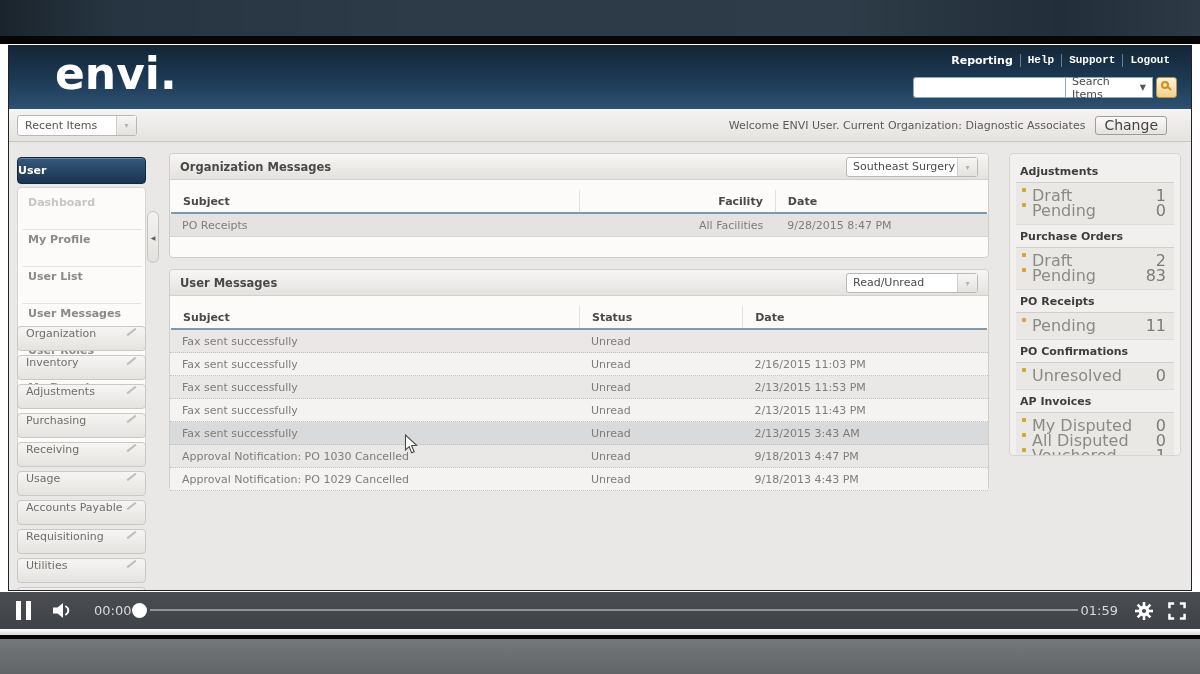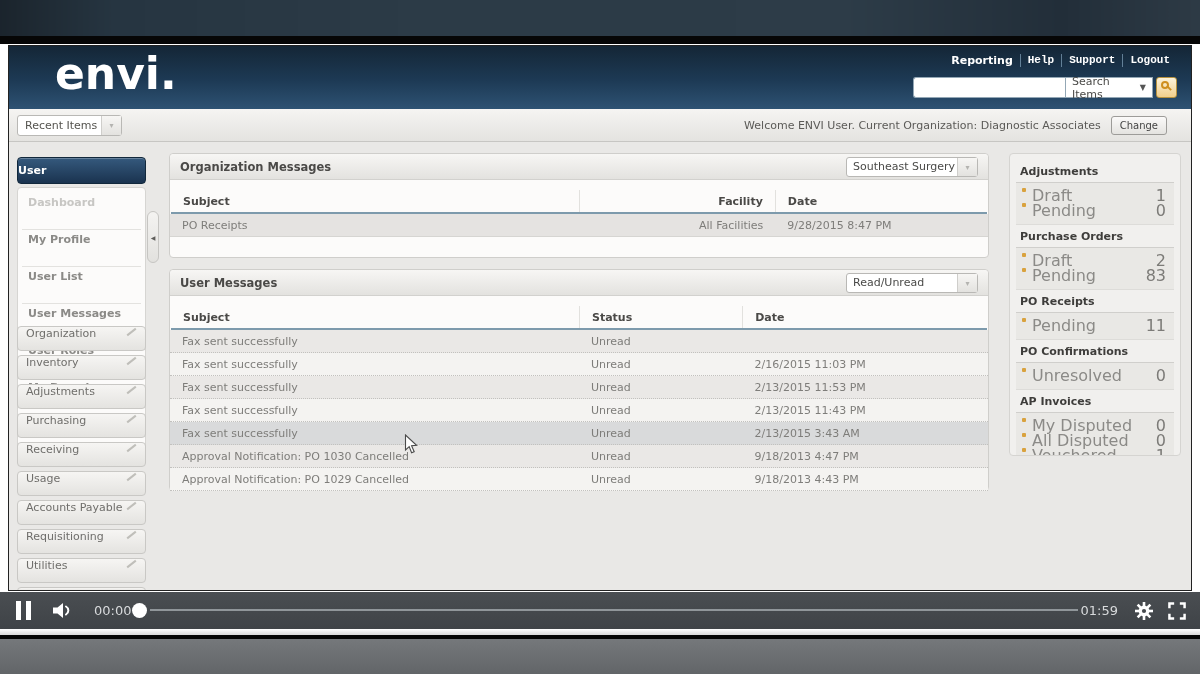--- a/index.html
+++ b/index.html
@@ -48,28 +48,28 @@
     font-size:11px; color:#4a4a48; cursor:pointer; }
   .search-type .arr { font-size:8px; color:#555; }
   .search-btn { width:21px; height:21px; margin-left:3px; border:1px solid #b8933f; border-radius:3px;
     background:linear-gradient(#fdf3da,#f1cf8c); position:relative; cursor:pointer; }
   .mag { position:absolute; top:3px; left:4px; width:8px; height:8px; border:2px solid #cf8f1e; border-radius:50%; }
   .mag::after { content:""; position:absolute; width:6px; height:2px; background:#cf8f1e;
     transform:rotate(45deg); right:-5px; bottom:-2px; }
 
   .status-row { position:absolute; left:0; top:63px; right:0; height:33px;
     background:linear-gradient(#f5f4f2,#e4e3e0); border-bottom:1px solid #c7c6c3; }
-  .recent { position:absolute; left:8px; top:6px; width:105px; height:21px; background:#fff;
+  .recent { position:absolute; left:8px; top:6px; width:120px; height:21px; background:#fff;
     border:1px solid #b9b8b5; border-radius:3px; display:flex; cursor:pointer; }
   .recent .txt { flex:1; font-size:11px; color:#55544f; line-height:19px; padding-left:7px; }
   .dd-btn { width:20px; border-left:1px solid #cfcecb; background:linear-gradient(#f7f6f4,#e3e2df);
     color:#b4b3b0; font-size:8px; text-align:center; line-height:19px; }
   .welcome-wrap { position:absolute; right:24px; top:0; height:32px; display:flex; align-items:center; gap:10px; }
   .welcome { font-size:11px; color:#5b5a57; }
-  .change-btn { height:19px; padding:0 8px; font-size:10px; color:#444; cursor:pointer;
+  .change-btn { height:19px; padding:0 8px; font-size:14px; color:#444; cursor:pointer;
     background:linear-gradient(#fbfaf9,#e4e3e0); border:1px solid #9d9c99; border-radius:3px; font-family:inherit; }
 
   
   .user-btn { position:absolute; left:8px; top:111px; width:129px; height:27px; border-radius:4px;
     background:linear-gradient(#35597d,#1a334f); border:1px solid #12283c;
     box-shadow:inset 0 1px 0 rgba(255,255,255,.25);
     color:#fff; font-size:11px; font-weight:700; line-height:25px; padding-left:0; cursor:pointer; }
   .menu-panel { position:absolute; left:8px; top:141px; width:129px; background:#fcfbfa;
     border:1px solid #d6d5d2; border-radius:4px; padding:5px 0 2px; }
   .menu-item { font-size:11px; color:#8b8a87; padding:3px 6px 20px; margin:0 4px;

